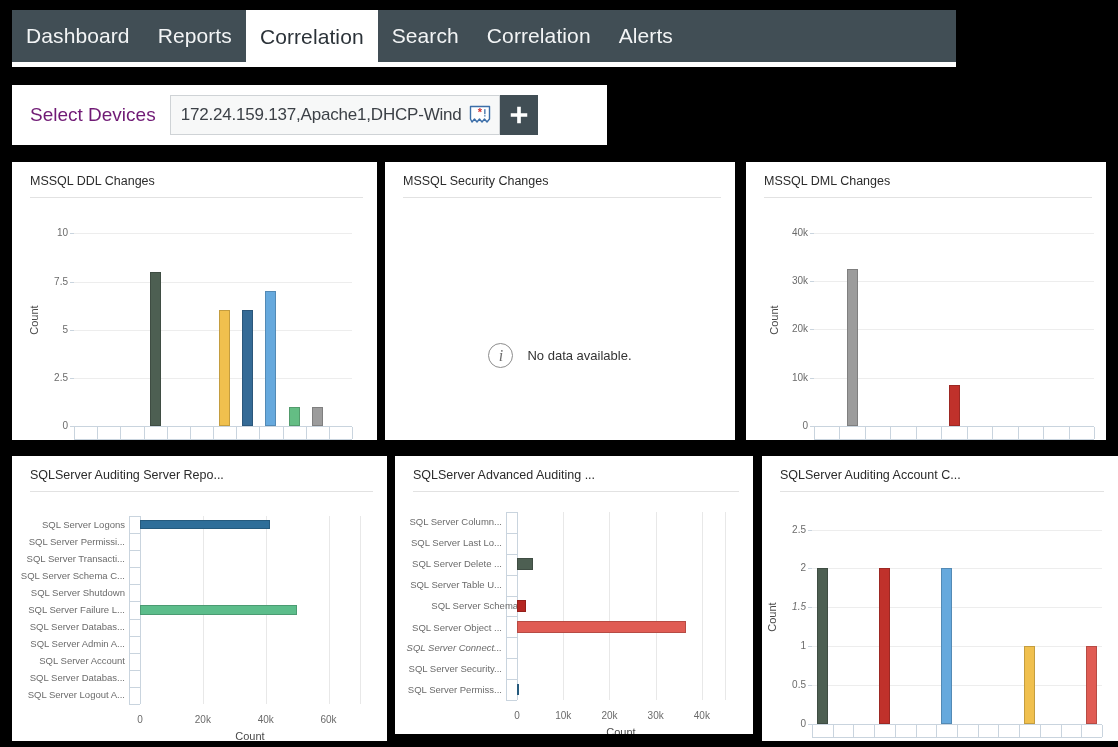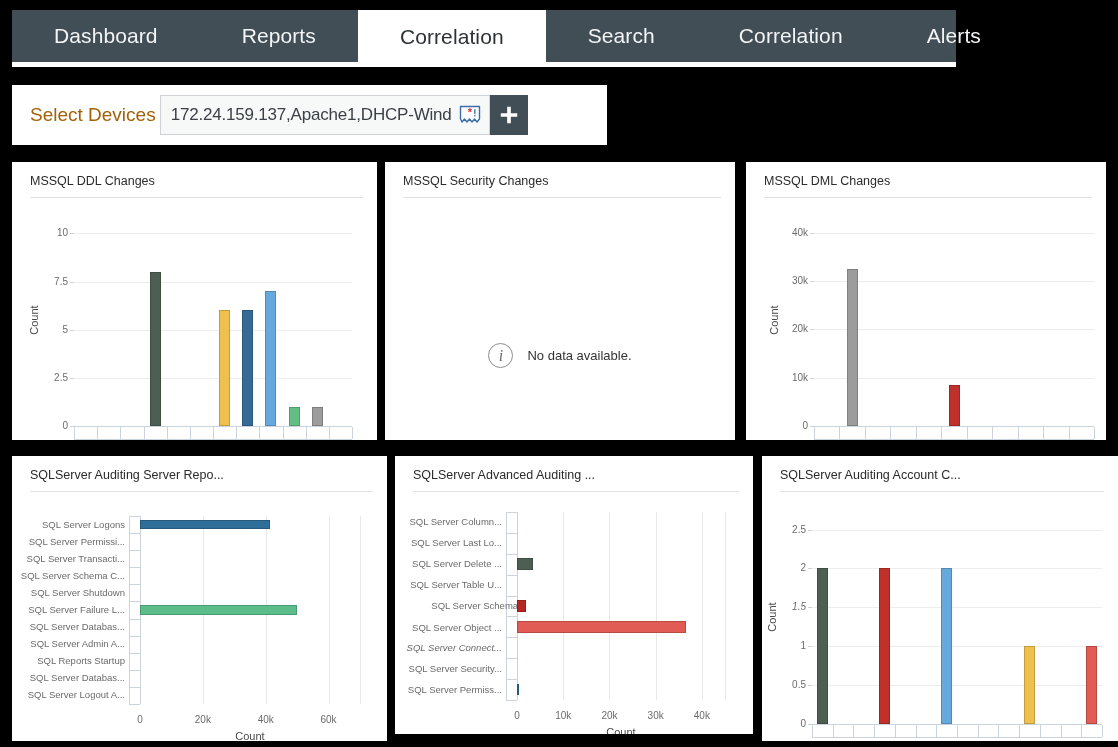--- a/index.html
+++ b/index.html
@@ -14,21 +14,21 @@
   
   .tabbar {
     position: absolute; left: 12px; top: 10px;
     width: 944px; height: 52px;
     background: #414e55;
     display: flex; align-items: stretch;
     box-shadow: 0 2px 0 0 #ffffff;
   }
   .tab {
     display: flex; align-items: center; justify-content: flex-start;
-    padding: 0 42px;
+    padding: 0 14px;
     color: #f2f4f5;
     font-size: 21px;
     letter-spacing: .1px;
     white-space: nowrap;
     cursor: pointer;
   }
   .tab.active {
     background: #ffffff;
     color: #2b3238;
     margin-top: 0px;
@@ -42,22 +42,22 @@
 
   
   .devbar {
     position: absolute; left: 12px; top: 85px;
     width: 595px; height: 60px;
     background: #ffffff;
     display: flex; align-items: center;
     padding-left: 18px;
   }
   .devbar-label {
-    font-size: 19px; color: #a16207;
-    margin-right: 4px; white-space: nowrap;
+    font-size: 19px; color: #701a75;
+    margin-right: 14px; white-space: nowrap;
   }
   .devfield {
     display: flex; align-items: center;
     height: 40px;
     border: 1px solid #cfd3d6;
     background: #f7f8f8;
     padding: 0 6px 0 10px;
   }
   .devfield-text {
     font-size: 17px; color: #3c4147;
@@ -296,21 +296,21 @@
           <div class="htickmark" style="left: 117px; top: 92.3636px; width: 11px;"></div>
           <div class="cat-label" style="left: 0px; top: 94.9091px; width: 113px; text-align: right; font-size: 9.5px;">SQL Server Shutdown</div>
           <div class="htickmark" style="left: 117px; top: 109.455px; width: 11px;"></div>
           <div class="cat-label" style="left: 0px; top: 112px; width: 113px; text-align: right; font-size: 9.5px;">SQL Server Failure L...</div>
           <div class="hbar" title="SQL Server Failure L...: 50000" style="left: 128px; top: 113.215px; width: 157.143px; height: 9.57091px; background: rgb(92, 189, 139); border: 1px solid rgba(0, 0, 0, 0.18);"></div>
           <div class="htickmark" style="left: 117px; top: 126.545px; width: 11px;"></div>
           <div class="cat-label" style="left: 0px; top: 129.091px; width: 113px; text-align: right; font-size: 9.5px;">SQL Server Databas...</div>
           <div class="htickmark" style="left: 117px; top: 143.636px; width: 11px;"></div>
           <div class="cat-label" style="left: 0px; top: 146.182px; width: 113px; text-align: right; font-size: 9.5px;">SQL Server Admin A...</div>
           <div class="htickmark" style="left: 117px; top: 160.727px; width: 11px;"></div>
-          <div class="cat-label" style="left: 0px; top: 163.273px; width: 113px; text-align: right; font-size: 9.5px;">SQL Reports Startup</div>
+          <div class="cat-label" style="left: 0px; top: 163.273px; width: 113px; text-align: right; font-size: 9.5px;">SQL Server Account</div>
           <div class="htickmark" style="left: 117px; top: 177.818px; width: 11px;"></div>
           <div class="cat-label" style="left: 0px; top: 180.364px; width: 113px; text-align: right; font-size: 9.5px;">SQL Server Databas...</div>
           <div class="htickmark" style="left: 117px; top: 194.909px; width: 11px;"></div>
           <div class="cat-label" style="left: 0px; top: 197.455px; width: 113px; text-align: right; font-size: 9.5px;">SQL Server Logout A...</div>
           <div class="htickmark" style="left: 117px; top: 212px; width: 11px;"></div>
           <div class="axis-title" style="left: 128px; top: 238px; width: 220px; text-align: center;">Count</div>
         </div>
       </div>
       <div class="panel" style="left: 395px; top: 456px; width: 358px; height: 278px;">
         <div class="panel-title">SQLServer Advanced Auditing ...</div>

